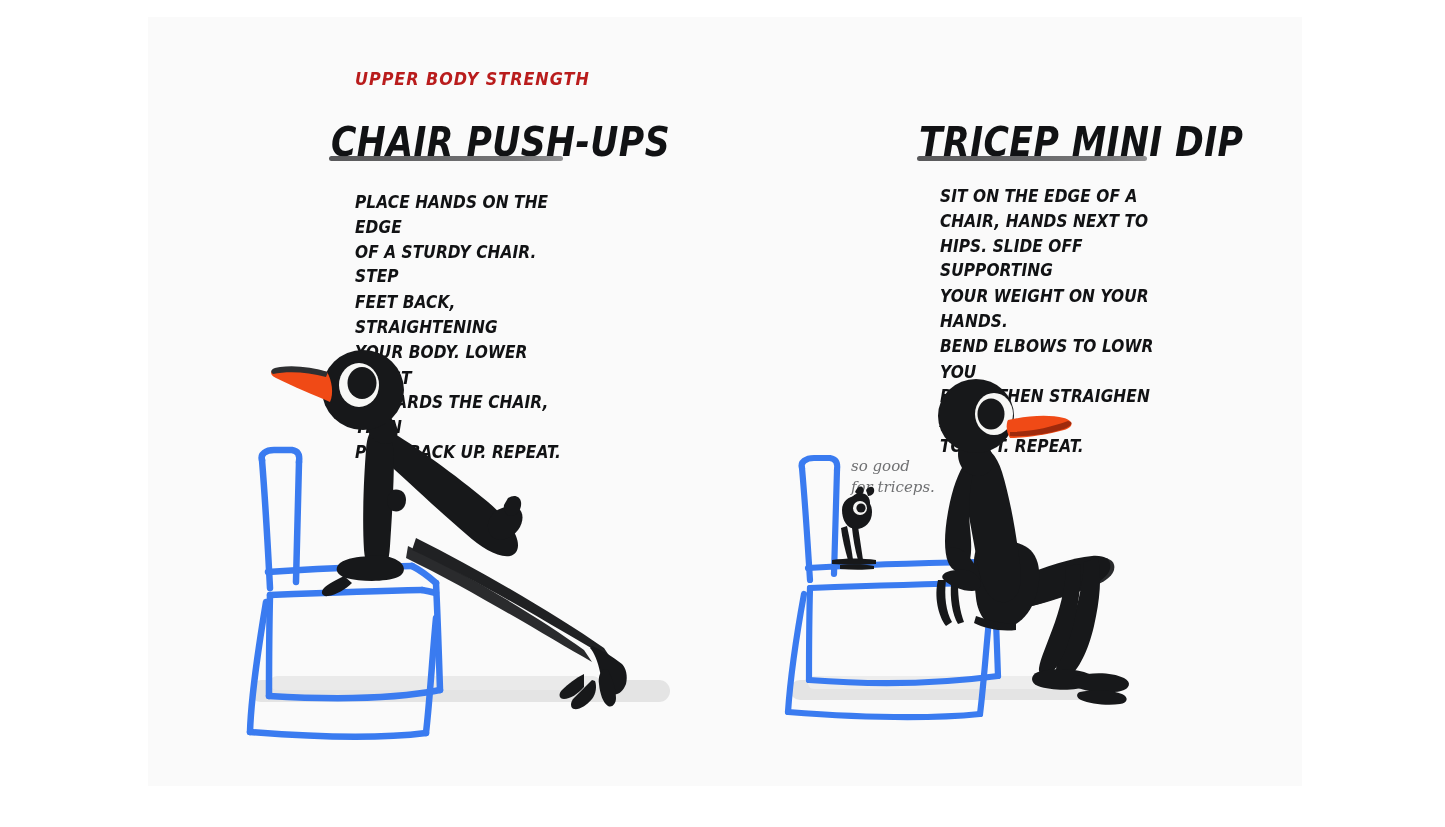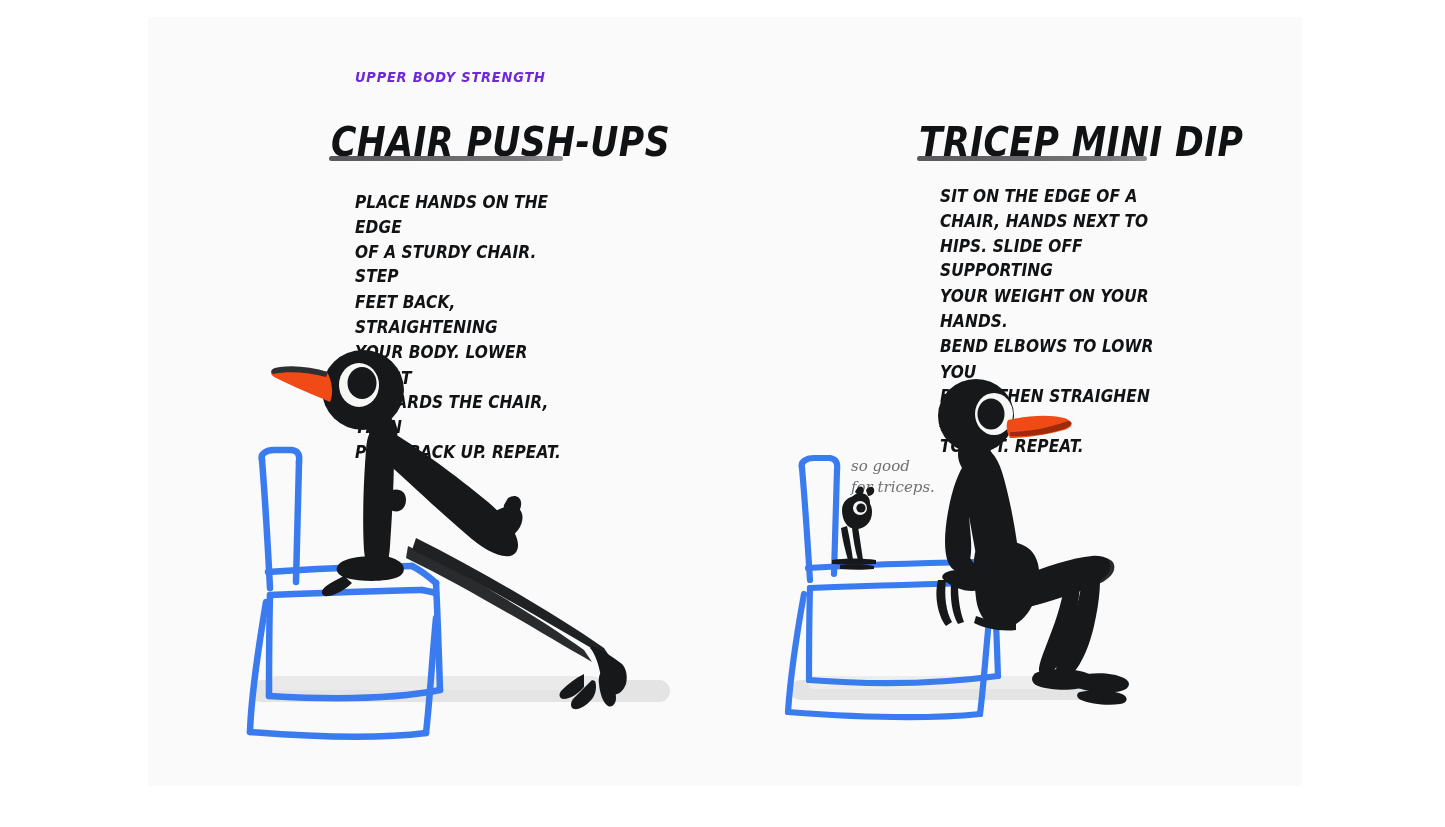--- a/index.html
+++ b/index.html
@@ -14,22 +14,22 @@
   .page-panel{
     position:absolute;left:148px;top:17px;width:1154px;height:769px;
     background:#fafafa;
   }
 
   
   .kicker{
     position:absolute;
     font-family:"DejaVu Sans", sans-serif;
     font-weight:700;font-style:italic;
-    font-size:13px;letter-spacing:0.06em;
-    color:#6d28d9;
+    font-size:16px;letter-spacing:0.06em;
+    color:#b91c1c;
     transform:scaleY(1.06);
     transform-origin:left top;
     white-space:nowrap;
   }
   .ex-title{
     position:absolute;
     font-family:"DejaVu Sans", sans-serif;
     font-weight:700;font-style:italic;
     font-size:35px;letter-spacing:0.012em;
     color:#111214;

